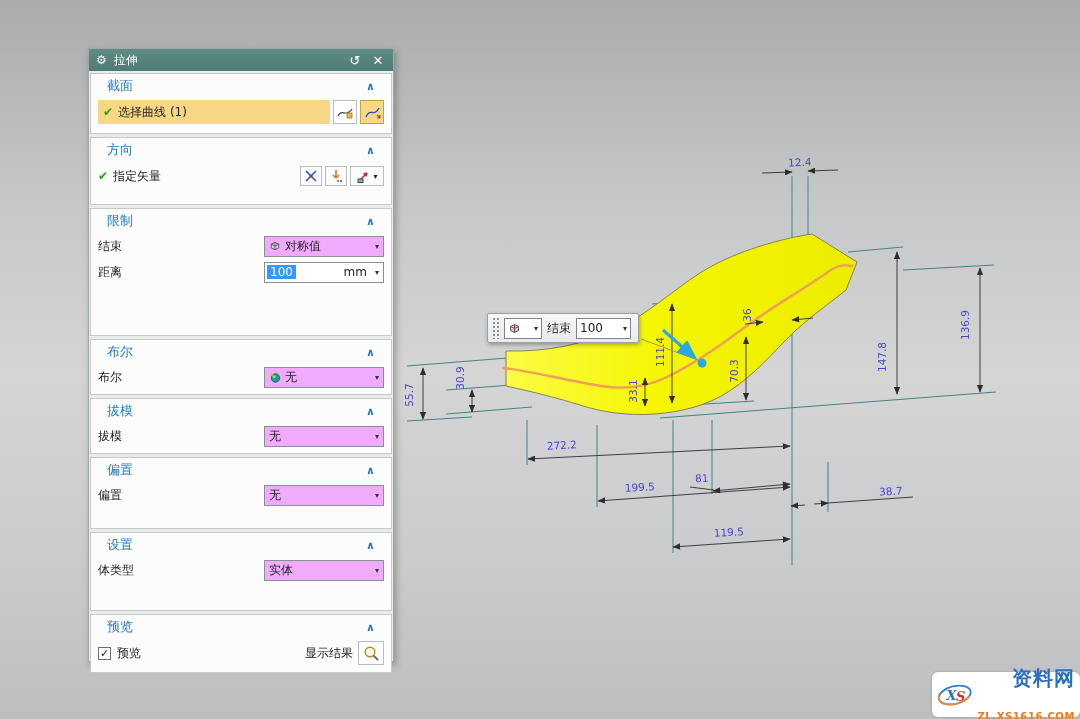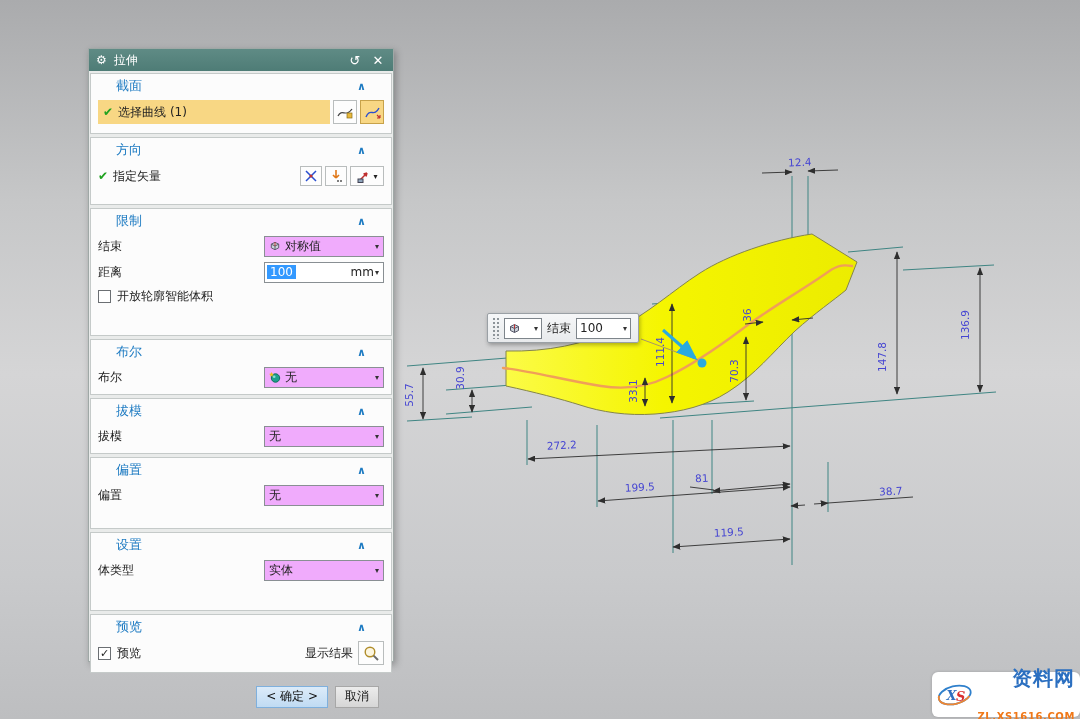--- a/index.html
+++ b/index.html
@@ -28,21 +28,21 @@
     background:#e9ebea; border:1px solid #9fa8a6; box-shadow:2px 3px 7px rgba(0,0,0,.28); }
   .dlg-title { height:22px; background:linear-gradient(180deg,#5f8b85,#4e7c76); color:#fff;
     display:flex; align-items:center; padding:0 7px; font-size:12px; gap:7px; }
   .dlg-title .sp { flex:1; }
   .tbtn { color:#fff; font-size:13px; width:16px; text-align:center; }
   .dlg-body { padding:2px 1px 0 1px; }
 
   .sec { background:#fcfcfc; border:1px solid #c5cac9; margin-bottom:3px; overflow:hidden; }
   .s1{height:61px} .s2{height:68px} .s3{height:128px} .s4{height:56px}
   .s5{height:56px} .s6{height:72px} .s7{height:79px} .s8{height:59px}
-  .sec-hdr { height:24px; display:flex; align-items:center; padding:0 25px; color:#1e7bc2; font-size:13px; }
+  .sec-hdr { height:24px; display:flex; align-items:center; padding:0 16px; color:#1e7bc2; font-size:13px; }
   .sec-hdr .sp { flex:1; }
   .chev { color:#1e7bc2; font-size:11px; font-weight:bold; }
   .row { display:flex; align-items:center; padding:0 7px; height:26px; font-size:12px; color:#222; }
   .row .sp { flex:1; }
 
   .selfield { flex:1; height:24px; background:#f8d784; display:flex; align-items:center;
     padding:0 5px; gap:5px; font-size:12px; color:#222; }
   .gcheck { color:#1fa21f; font-weight:bold; font-size:12px; }
   .icobtn { width:24px; height:24px; border:1px solid #b9bdbd; background:#fdfdfd; margin-left:3px;
     display:flex; align-items:center; justify-content:center; }
@@ -50,21 +50,21 @@
   .vecbtn { width:22px; height:20px; border:1px solid #b9bdbd; background:#fdfdfd; margin-left:3px;
     display:flex; align-items:center; justify-content:center; font-size:11px; }
   .vecbtn.wide { width:34px; gap:2px; }
 
   .combo { width:120px; height:21px; border:1px solid #898f93; background:#f0abfc; display:flex;
     align-items:center; padding:0 4px; font-size:12px; color:#222; gap:4px; }
   .combo .arw { margin-left:auto; font-size:8px; color:#333; }
   .dist { width:120px; height:21px; border:1px solid #898f93; background:#fff; display:flex;
     align-items:center; padding:0 2px; font-size:12px; }
   .selval { background:#3399ff; color:#fff; padding:0 3px; }
-  .unit { margin-left:auto; margin-right:1px; color:#222; }
+  .unit { margin-left:auto; margin-right:8px; color:#222; }
   .dist .arw { font-size:8px; color:#333; margin-right:2px; }
   .tolin { width:88px; height:21px; border:1px solid #898f93; background:#fff; display:flex;
     align-items:center; justify-content:flex-end; padding:0 6px; font-size:12px; color:#222; }
 
   .cb { width:13px; height:13px; border:1px solid #6b6f73; background:#fff; margin-right:6px;
     display:flex; align-items:center; justify-content:center; font-size:11px; color:#222;
     line-height:11px; flex:none; }
 
   .magbtn { width:26px; height:24px; border:1px solid #b9bdbd; background:#fdfdfd; margin-left:5px;
     display:flex; align-items:center; justify-content:center; }
@@ -287,24 +287,20 @@
         </div>
         <div class="row">
           <span>距离</span>
           <span class="sp"></span>
           <div class="dist">
             <span class="selval">100</span>
             <span class="unit">mm</span>
             <span class="arw">▾</span>
           </div>
         </div>
-        <div class="row" style="height:22px">
-          <div class="cb"></div>
-          <span>开放轮廓智能体积</span>
-        </div>
       </div>
 
       <div class="sec s4">
         <div class="sec-hdr">
           <span>布尔</span>
           <span class="sp"></span>
           <span class="chev">∧</span>
         </div>
         <div class="row">
           <span>布尔</span>
@@ -384,28 +380,20 @@
           <span>显示结果</span>
           <div class="magbtn">
             <svg width="17" height="17" viewBox="0 0 17 17">
               <circle cx="7" cy="7" r="4.8" fill="#fdf6e0" stroke="#b08d2a" stroke-width="1.4"></circle>
               <line x1="10.6" y1="10.6" x2="15" y2="15" stroke="#6b6b6b" stroke-width="2"></line>
             </svg>
           </div>
         </div>
       </div>
 
-      <div class="ftr">
-        <div class="btn ok">
-          <span>&lt; 确定 &gt;</span>
-        </div>
-        <div class="btn cancel">
-          <span>取消</span>
-        </div>
-      </div>
 
     </div>
   </div>
 
   <div class="wm">
     <svg width="58" height="40" viewBox="0 0 58 40">
       <g transform="rotate(-14 29 20)">
         <ellipse cx="29" cy="20" rx="24" ry="13" fill="none" stroke="#2f80cc" stroke-width="2.6"></ellipse>
         <ellipse cx="29" cy="20" rx="24" ry="13" fill="none" stroke="#f08630" stroke-width="2.6" stroke-dasharray="56 130" stroke-dashoffset="-8"></ellipse>
       </g>

